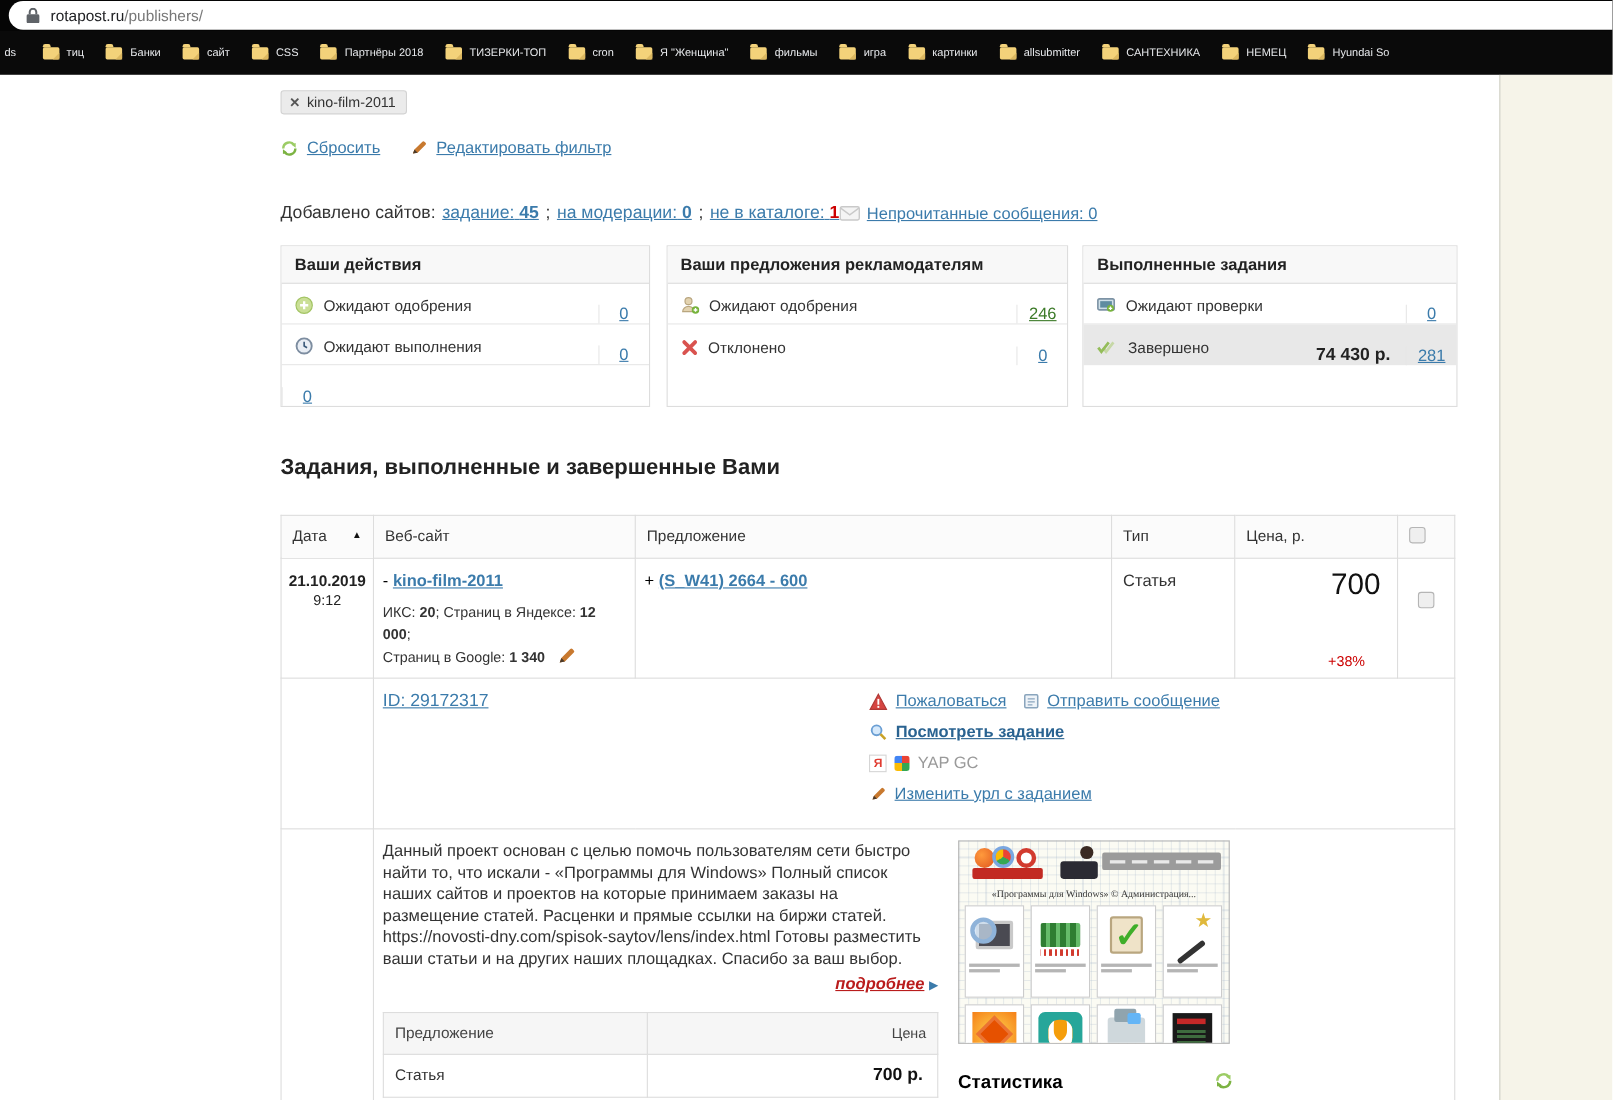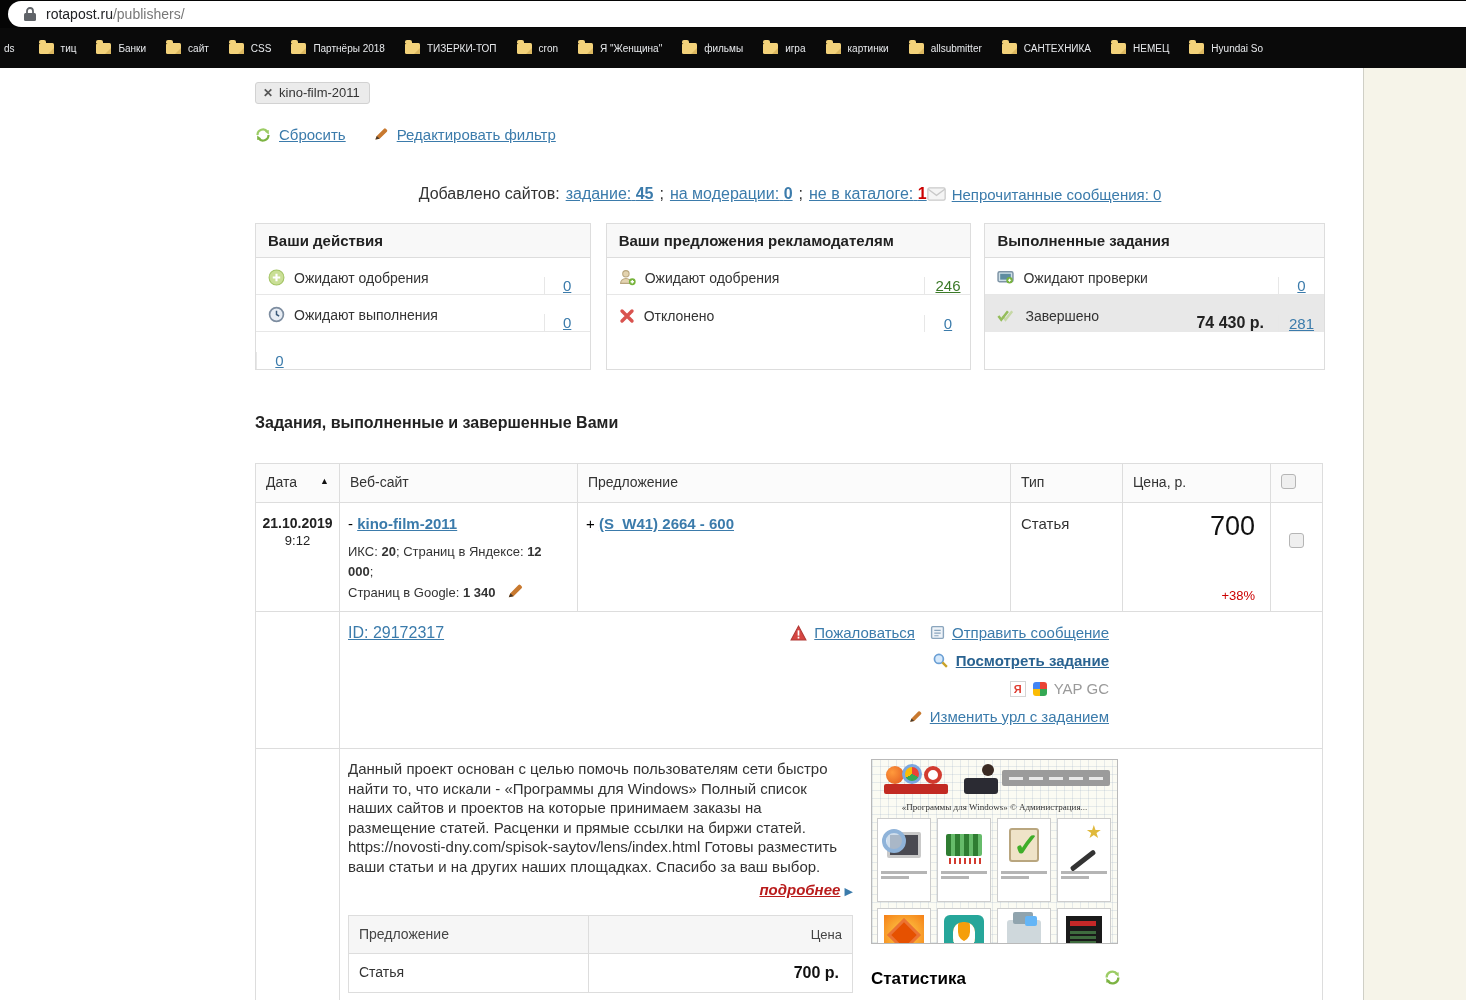--- a/index.html
+++ b/index.html
@@ -25,21 +25,21 @@
 
   a, .link { color:#3b7bab; text-decoration:underline; cursor:pointer; }
   .bold { font-weight:bold; }
 
   .tag-pill { display:inline-flex; align-items:center; gap:6px; background:#ebebeb; border:1px solid #d2d2d2; border-radius:3px; padding:2px 9px 3px 7px; font-size:13px; color:#333; }
   .tag-x { color:#555; font-weight:bold; font-size:12px; cursor:pointer; }
 
   .filter-links { display:flex; align-items:center; gap:26px; margin-top:22px; font-size:15px; }
   .filter-links .item { display:flex; align-items:center; gap:8px; }
 
-  .sites-row { display:flex; justify-content:center; align-items:center; margin-top:42px; font-size:16px; color:#333; }
+  .sites-row { display:flex; justify-content:flex-start; align-items:center; margin-top:42px; font-size:16px; color:#333; }
   .sites-left { display:flex; align-items:center; gap:6px; }
   .sites-left .v { font-weight:bold; }
   .red { color:#c00; }
   .unread { display:flex; align-items:center; gap:6px; font-size:15px; }
 
   
   .panels { display:flex; margin-top:20px; }
   .panel { border:1px solid #ddd; background:#fff; }
   .panel.p1 { width:345px; margin-right:15px; }
   .panel.p2 { width:376px; margin-right:13px; }
@@ -48,21 +48,21 @@
   .prow { display:flex; align-items:flex-end; border-bottom:1px solid #e7e7e7; font-size:14px; color:#333; min-height:37px; }
   .prow:last-child { border-bottom:none; }
   .prow .main { flex:1; display:flex; align-items:center; gap:9px; padding:8px 12px; }
   .prow .amount { font-weight:bold; font-size:16px; color:#222; margin-left:auto; padding-right:14px; display:flex; align-items:center; }
   .prow .val { width:46px; border-left:1px solid #e7e7e7; display:flex; align-items:center; justify-content:center; font-size:15px; }
   .prow.hl { background:#e8e8e8; }
   .green-link { color:#3c7a28; font-weight:normal; }
 
   
   .tasks-bar { display:flex; align-items:center; margin-top:44px; }
-  .tasks-title { font-weight:bold; font-size:16px; color:#222; }
+  .tasks-title { font-weight:bold; font-size:20px; color:#222; }
   .tasks-actions { margin-left:auto; display:flex; align-items:center; gap:12px; }
   .actions-label { font-size:14px; color:#333; }
   .select-box { width:365px; height:27px; border:1px solid #8a8a8a; background:#fff; display:flex; align-items:center; padding:0 9px; font-size:14px; color:#222; cursor:pointer; }
   .select-box .caret { margin-left:auto; font-size:10px; color:#111; }
   .apply { font-weight:bold; font-size:16px; margin-left:24px; display:flex; align-items:center; gap:6px; }
 
   
   table.main { border-collapse:collapse; table-layout:fixed; width:1067px; margin-top:31px; background:#fff; }
   table.main col.c-date{width:84px} table.main col.c-site{width:238px} table.main col.c-offer{width:433px}
   table.main col.c-type{width:112px} table.main col.c-price{width:148px} table.main col.c-chk{width:52px}
@@ -73,28 +73,28 @@
   td.date-cell { text-align:center; padding-top:12px; font-size:14px; color:#222; }
   td.date-cell .d { font-weight:bold; }
   td.date-cell .t { font-size:13px; margin-top:2px; }
   td.site-cell { padding:12px 8px 8px 8px; font-size:15px; }
   .metrics { font-size:13px; color:#333; margin-top:10px; line-height:20px; }
   .metrics .mv { font-weight:bold; }
   td.offer-cell { padding:12px 8px; font-size:15px; }
   td.type-cell { padding:12px 10px; font-size:15px; color:#333; }
   td.price-cell { text-align:right; padding:8px 15px; position:relative; height:78px; }
   .price-num { font-size:27px; color:#111; }
-  .price-change { position:absolute; right:15px; bottom:8px; font-size:13px; color:#c00; }
+  .price-change { position:absolute; right:29px; bottom:8px; font-size:13px; color:#c00; }
   td.chk-cell { text-align:center; padding-top:30px; }
   .checkbox { display:inline-block; width:15px; height:15px; border:1px solid #b5b5b5; border-radius:3px; background:#efefef; cursor:pointer; }
 
   td.actions-cell { padding:12px 8px; }
   .actions-flex { display:flex; align-items:flex-start; }
   .actions-right { margin-left:auto; margin-right:205px; text-align:right; font-size:15px; }
-  .actions-right .line { display:flex; justify-content:flex-end; align-items:center; gap:7px; margin-bottom:11px; }
+  .actions-right .line { display:flex; align-items:center; gap:7px; margin-bottom:11px; }
   .view-task { font-weight:bold; color:#2a6391; }
   .yapgc { color:#9a9a9a; font-size:15px; }
   .ya-box { width:16px; height:16px; background:#fff; border:1px solid #d5d5d5; display:inline-flex; align-items:center; justify-content:center; font-weight:bold; font-size:11px; color:#e03c31; }
   .gicon { position:relative; width:14px; height:14px; border-radius:3px; overflow:hidden; display:inline-block; }
   .gicon::before { content:""; position:absolute; left:0; top:0; width:7px; height:14px; background:linear-gradient(#4285f4 50%, #fbbc05 0); }
   .gicon::after { content:""; position:absolute; right:0; top:0; width:7px; height:14px; background:linear-gradient(#ea4335 50%, #34a853 0); }
 
   td.desc-cell { padding:10px 8px; }
   .desc-flex { display:flex; }
   .desc-left { width:505px; font-size:15px; line-height:19.5px; color:#333; }

